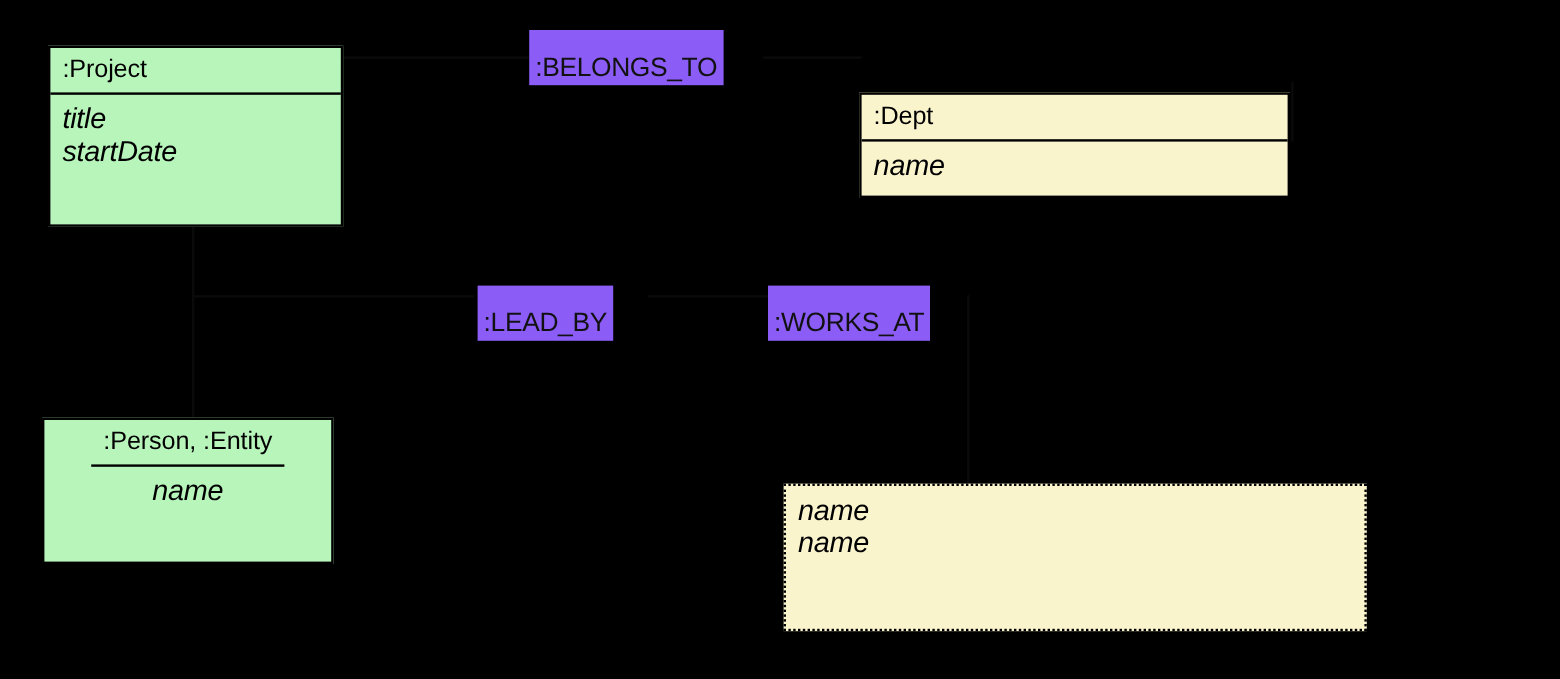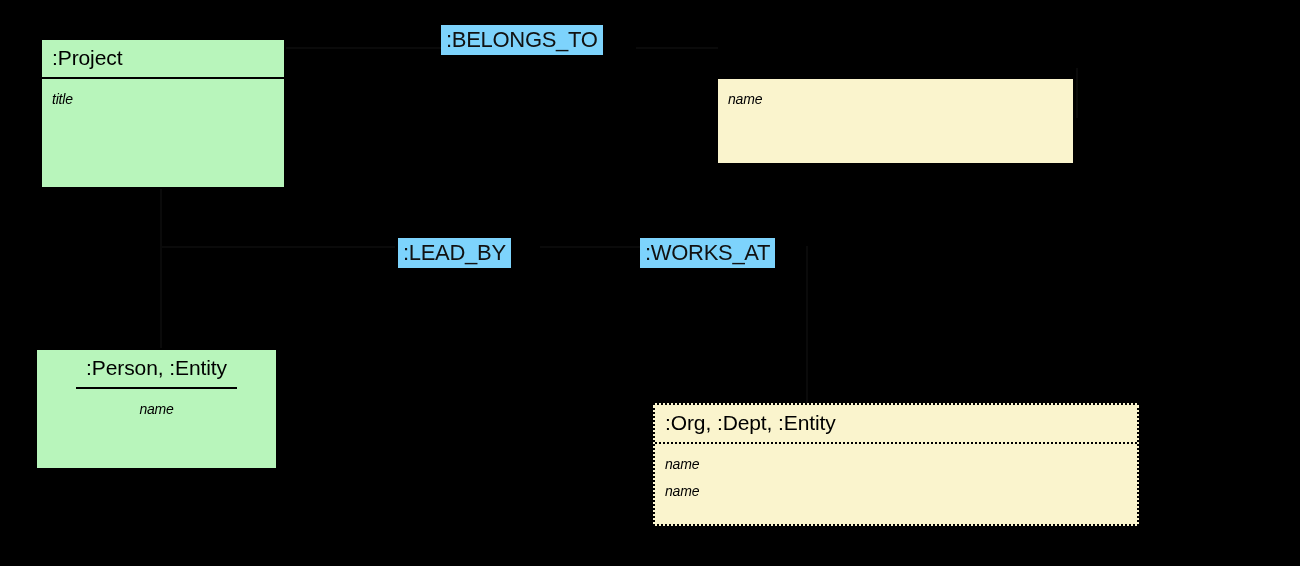--- a/index.html
+++ b/index.html
@@ -47,35 +47,35 @@
     border-bottom: 2.5px dotted #000000;
   }
 
   .entity-props {
     box-sizing: border-box;
     padding: 7px 10px 10px 10px;
     flex: 1;
   }
   .prop {
     font-style: italic;
-    font-size: 14px;
+    font-size: 24px;
     line-height: 27px;
     color: #000000;
     white-space: nowrap;
     letter-spacing: -0.2px;
   }
 
   
   .edge-label {
     position: absolute;
-    background: #7dd3fc;
+    background: #8b5cf6;
     color: #111111;
     font-size: 22px;
     line-height: 27px;
-    padding: 1px 5px 2px 5px;
+    padding: 17px 5px 2px 5px;
     white-space: nowrap;
     letter-spacing: -0.3px;
   }
 
   
   .edge-line {
     position: absolute;
     background: #0a0a0a;
   }
 </style>
@@ -89,38 +89,39 @@
   <div class="edge-line" style="left:1076px; top:68px; width:2px; height:50px;"></div>
   <div class="edge-line" style="left:160px; top:188px; width:2px; height:160px;"></div>
   <div class="edge-line" style="left:160px; top:246px; width:235px; height:2px;"></div>
   <div class="edge-line" style="left:540px; top:246px; width:100px; height:2px;"></div>
   <div class="edge-line" style="left:806px; top:246px; width:2px; height:160px;"></div>
 
   <div class="entity green" style="left:40px; top:38px; width:246px; height:151px;">
     <div class="entity-header">:Project</div>
     <div class="entity-props">
       <div class="prop">title</div>
+      <div class="prop">startDate</div>
     </div>
   </div>
 
   <div class="entity yellow" style="left:716px; top:77px; width:359px; height:88px;">
+    <div class="entity-header">:Dept</div>
     <div class="entity-props">
       <div class="prop">name</div>
     </div>
   </div>
 
   <div class="entity green" style="left:35px; top:348px; width:243px; height:122px;align-items:center;">
     <div class="entity-header">:Person, :Entity</div>
     <div class="entity-props">
       <div class="prop">name</div>
     </div>
   </div>
 
   <div class="entity yellow dotted" style="left:653px; top:403px; width:486px; height:123px;">
-    <div class="entity-header">:Org, :Dept, :Entity</div>
     <div class="entity-props">
       <div class="prop">name</div>
       <div class="prop">name</div>
     </div>
   </div>
 
   <div class="edge-label" style="left:441px; top:25px;">:BELONGS_TO</div>
 
 
   <div class="edge-label" style="left:398px; top:238px;">:LEAD_BY</div>

